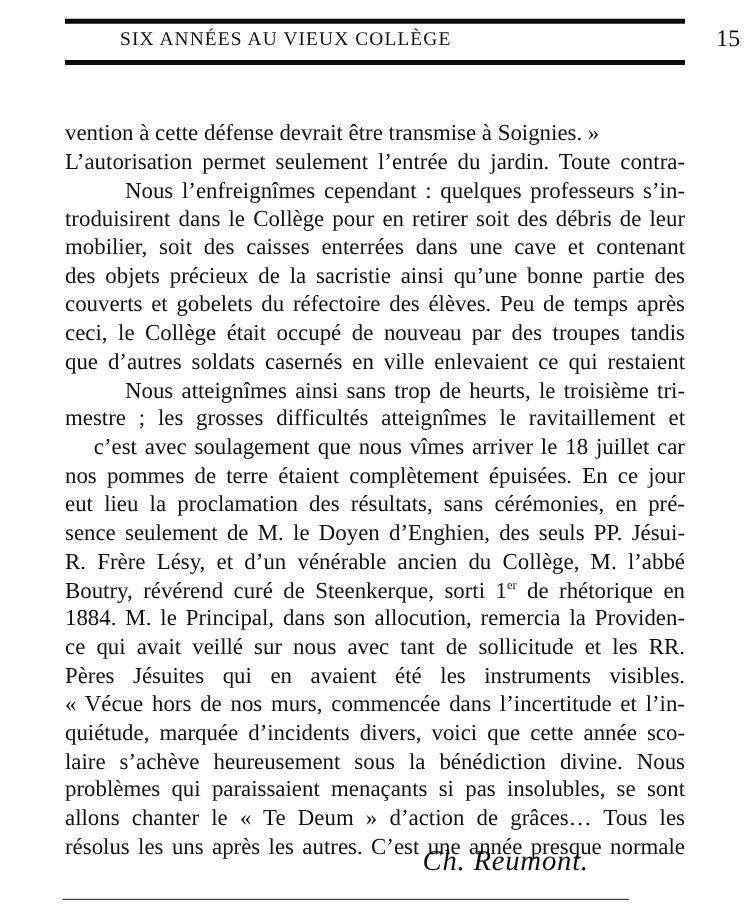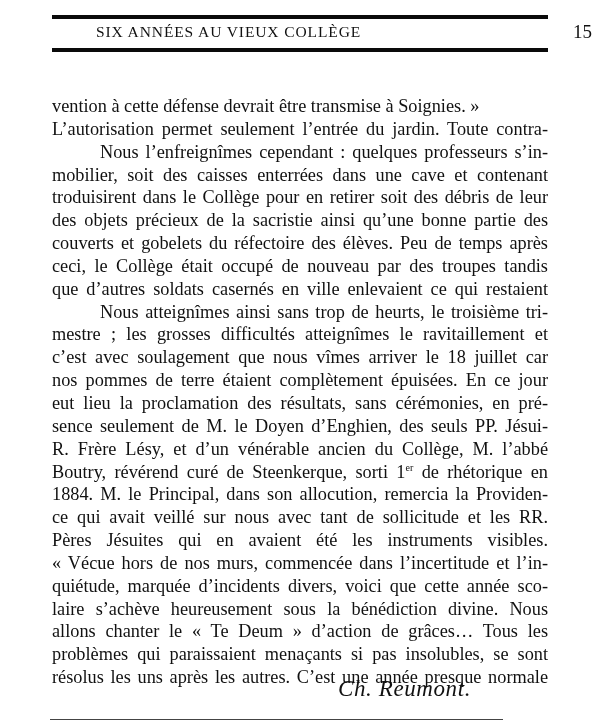--- a/index.html
+++ b/index.html
@@ -26,39 +26,39 @@
 <div class="running-head">
   <span class="running-title">SIX ANNÉES AU VIEUX COLLÈGE</span>
   <span class="page-number">15</span>
 </div>
 <div class="rule mid"></div>
 
 <div class="body" id="body">
     <span class="line last" style="display: block;">vention à cette défense devrait être transmise à Soignies. »</span>
     <span class="line" style="display: block;">L’autorisation permet seulement l’entrée du jardin. Toute contra-</span>
     <span class="line indent" style="display: block;">Nous l’enfreignîmes cependant : quelques professeurs s’in-</span>
+    <span class="line" style="display: block;">troduisirent dans le Collège pour en retirer soit des débris de leur</span>
     <span class="line" style="display: block;">mobilier, soit des caisses enterrées dans une cave et contenant</span>
-    <span class="line" style="display: block;">troduisirent dans le Collège pour en retirer soit des débris de leur</span>
     <span class="line" style="display: block;">des objets précieux de la sacristie ainsi qu’une bonne partie des</span>
     <span class="line" style="display: block;">couverts et gobelets du réfectoire des élèves. Peu de temps après</span>
     <span class="line" style="display: block;">ceci, le Collège était occupé de nouveau par des troupes tandis</span>
     <span class="line" style="display: block;">que d’autres soldats casernés en ville enlevaient ce qui restaient</span>
     <span class="line indent" style="display: block;">Nous atteignîmes ainsi sans trop de heurts, le troisième tri-</span>
     <span class="line" style="display: block;">mestre ; les grosses difficultés atteignîmes le ravitaillement et</span>
-    <span class="line" style="display: block;">c’est avec soulagement que nous vîmes arriver le 18 juillet car</span>
+    <span class="line" style="display: block; margin-left: 23px;">c’est avec soulagement que nous vîmes arriver le 18 juillet car</span>
     <span class="line" style="display: block;">nos pommes de terre étaient complètement épuisées. En ce jour</span>
     <span class="line" style="display: block;">eut lieu la proclamation des résultats, sans cérémonies, en pré-</span>
     <span class="line" style="display: block;">sence seulement de M. le Doyen d’Enghien, des seuls PP. Jésui-</span>
     <span class="line" style="display: block;">R. Frère Lésy, et d’un vénérable ancien du Collège, M. l’abbé</span>
     <span class="line" style="display: block;"><span>Boutry, révérend curé de Steenkerque, sorti 1</span><sup>er</sup><span> de rhétorique en</span></span>
     <span class="line" style="display: block;">1884. M. le Principal, dans son allocution, remercia la Providen-</span>
     <span class="line" style="display: block;">ce qui avait veillé sur nous avec tant de sollicitude et les RR.</span>
     <span class="line" style="display: block;">Pères Jésuites qui en avaient été les instruments visibles.</span>
     <span class="line" style="display: block;">« Vécue hors de nos murs, commencée dans l’incertitude et l’in-</span>
     <span class="line" style="display: block;">quiétude, marquée d’incidents divers, voici que cette année sco-</span>
     <span class="line" style="display: block;">laire s’achève heureusement sous la bénédiction divine. Nous</span>
+    <span class="line" style="display: block;">problèmes qui paraissaient menaçants si pas insolubles, se sont</span>
     <span class="line" style="display: block;">allons chanter le « Te Deum » d’action de grâces… Tous les</span>
-    <span class="line" style="display: block;">problèmes qui paraissaient menaçants si pas insolubles, se sont</span>
     <span class="line" style="display: block;">résolus les uns après les autres. C’est une année presque normale</span>
   </div>
 
 <div class="signature">Ch. Reumont.</div>
 <div class="rule bottom"></div>
 
 </body></html>

